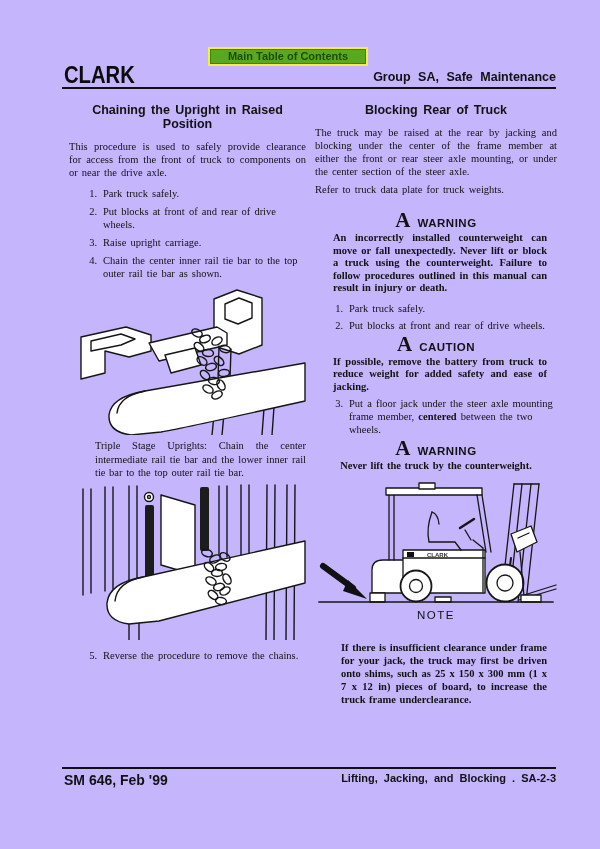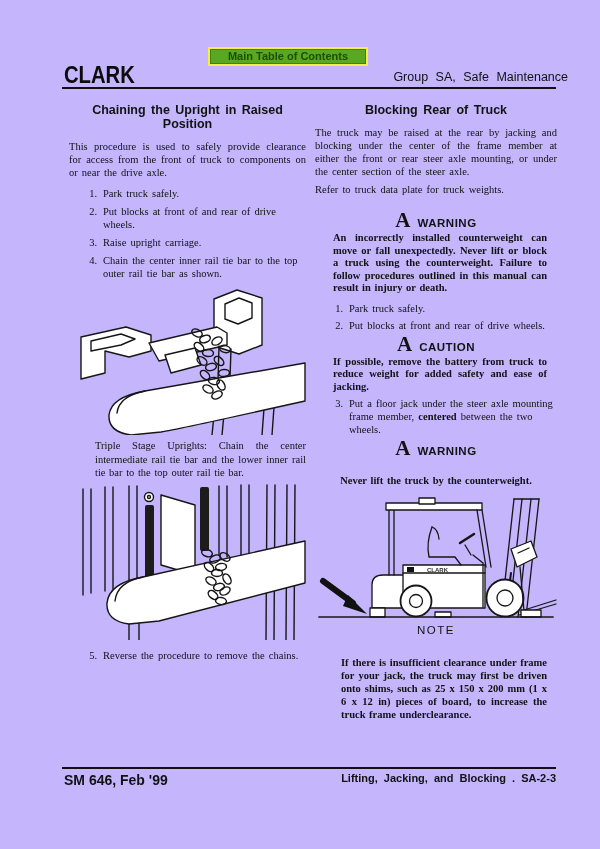--- a/index.html
+++ b/index.html
@@ -8,22 +8,22 @@
 
   
   .toc-btn{position:absolute;left:208px;top:47px;width:156px;height:15px;
            background:var(--btn-bg,#5aa820);border:2px solid var(--btn-border,#f2ee4e);
            box-shadow:inset 0 0 0 1px rgba(20,60,0,.35);
            color:var(--btn-text,#1d4d00);font-family:"Liberation Sans",sans-serif;
            font-weight:bold;font-size:11px;line-height:15px;text-align:center;cursor:pointer;}
   .logo{position:absolute;left:64px;top:64px;font-family:"Liberation Sans",sans-serif;
         font-weight:900;font-size:23px;line-height:23px;letter-spacing:0px;
         transform:scaleX(.88);transform-origin:left;color:#0c0c0c;}
-  .group-title{position:absolute;right:32px;top:70px;font-family:"Liberation Sans",sans-serif;
-        font-weight:normal;font-size:12.5px;word-spacing:4px;}
+  .group-title{position:absolute;right:44px;top:70px;font-family:"Liberation Sans",sans-serif;
+        font-weight:bold;font-size:12.5px;word-spacing:4px;}
   .header-rule{position:absolute;left:62px;top:87px;width:494px;height:2px;background:#111;}
 
   
   .col{position:absolute;top:100px;}
   .col-left{left:69px;width:237px;}
   .col-right{left:315px;width:242px;}
   h2{font-family:"Liberation Sans",sans-serif;font-size:12.5px;font-weight:bold;
      text-align:center;margin:3px 0 9px;word-spacing:2px;}
   .body{font-size:10.5px;line-height:13px;margin:0 0 8px;word-spacing:1.5px;}
   .just{text-align:justify;}
@@ -34,21 +34,21 @@
                text-align:justify;word-spacing:1px;}
   .illus{display:block;margin:2px auto;}
 
   
   .hazard{display:flex;justify-content:center;align-items:baseline;gap:7px;margin:2px 0 1px;}
   .hz-sym{font-family:"Liberation Serif",serif;font-weight:bold;font-size:21px;line-height:21px;}
   .hz-label{font-family:"Liberation Sans",sans-serif;font-weight:bold;font-size:11.5px;
             letter-spacing:.5px;}
   .hz-text{font-weight:bold;font-size:10.5px;line-height:12.5px;margin:1px 10px 7px 18px;
            text-align:justify;word-spacing:1px;}
-  .hz-text.center{text-align:center;margin:16px 0 5px 0;}
+  .hz-text.center{text-align:center;margin:1px 0 5px 0;}
   .note-label{font-family:"Liberation Sans",sans-serif;font-size:11.5px;text-align:center;
               letter-spacing:1.5px;margin:3px 0 20px;}
   .note-text{font-weight:bold;font-size:10.5px;line-height:13px;margin:0 10px 0 26px;
              text-align:justify;word-spacing:1px;}
   .bold{font-weight:bold;}
 
   
   .footer-rule{position:absolute;left:62px;top:767px;width:494px;height:2px;background:#111;}
   .footer-left{position:absolute;left:64px;top:772px;font-family:"Liberation Sans",sans-serif;
                font-weight:bold;font-size:14px;}
@@ -270,19 +270,19 @@
         <rect x="206" y="117" width="20" height="7" fill="#fff"></rect>
 
         <line x1="8" y1="88" x2="38" y2="110" stroke="#111" stroke-width="6"></line>
         <polygon points="52,121 33,102 28,113" fill="#111" stroke="none"></polygon>
 
         <line x1="4" y1="124" x2="238" y2="124" stroke-width="1.7"></line>
       </g>
     </svg>
 
     <div class="note-label">NOTE</div>
-    <p class="note-text">If there is insufficient clearance under frame for your jack, the truck may first be driven onto shims, such as 25 x 150 x 200 mm (1 x 6 x 12 in) pieces of board, to increase the truck frame underclearance.</p>
+    <p class="note-text">If there is insufficient clearance under frame for your jack, the truck may first be driven onto shims, such as 25 x 150 x 300 mm (1 x 7 x 12 in) pieces of board, to increase the truck frame underclearance.</p>
   </div>
 
   <div class="footer-rule"></div>
   <div class="footer-left">SM 646, Feb '99</div>
   <div class="footer-right">Lifting, Jacking, and Blocking . SA-2-3</div>
 </div>
 
 </body></html>

